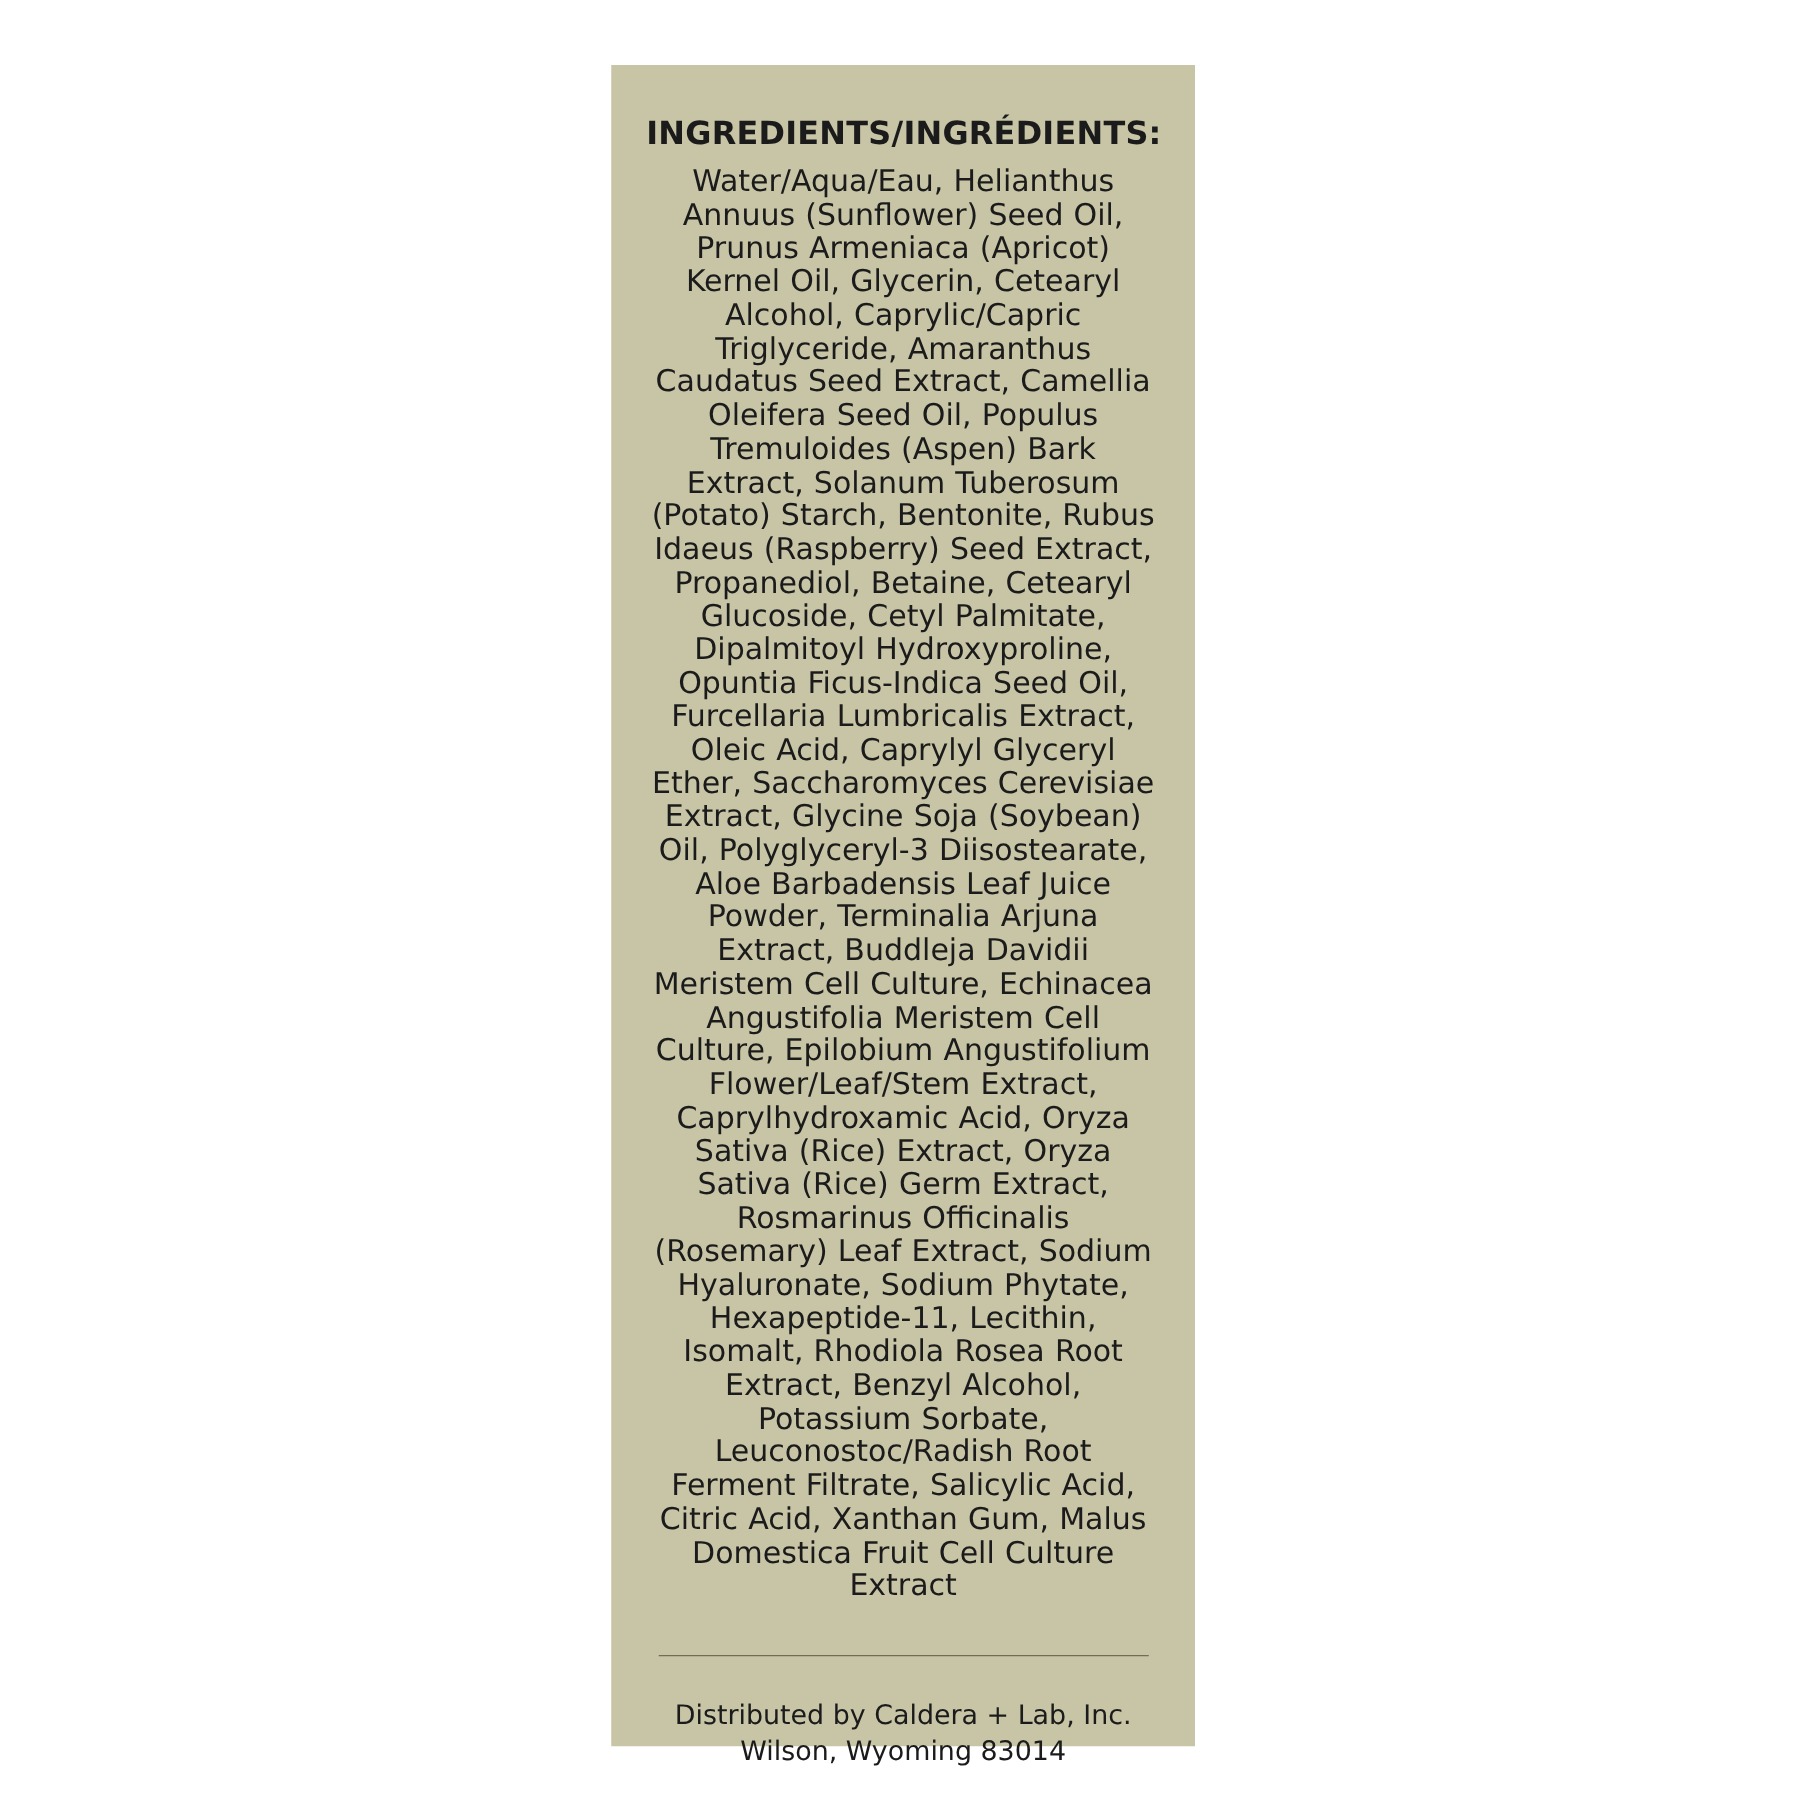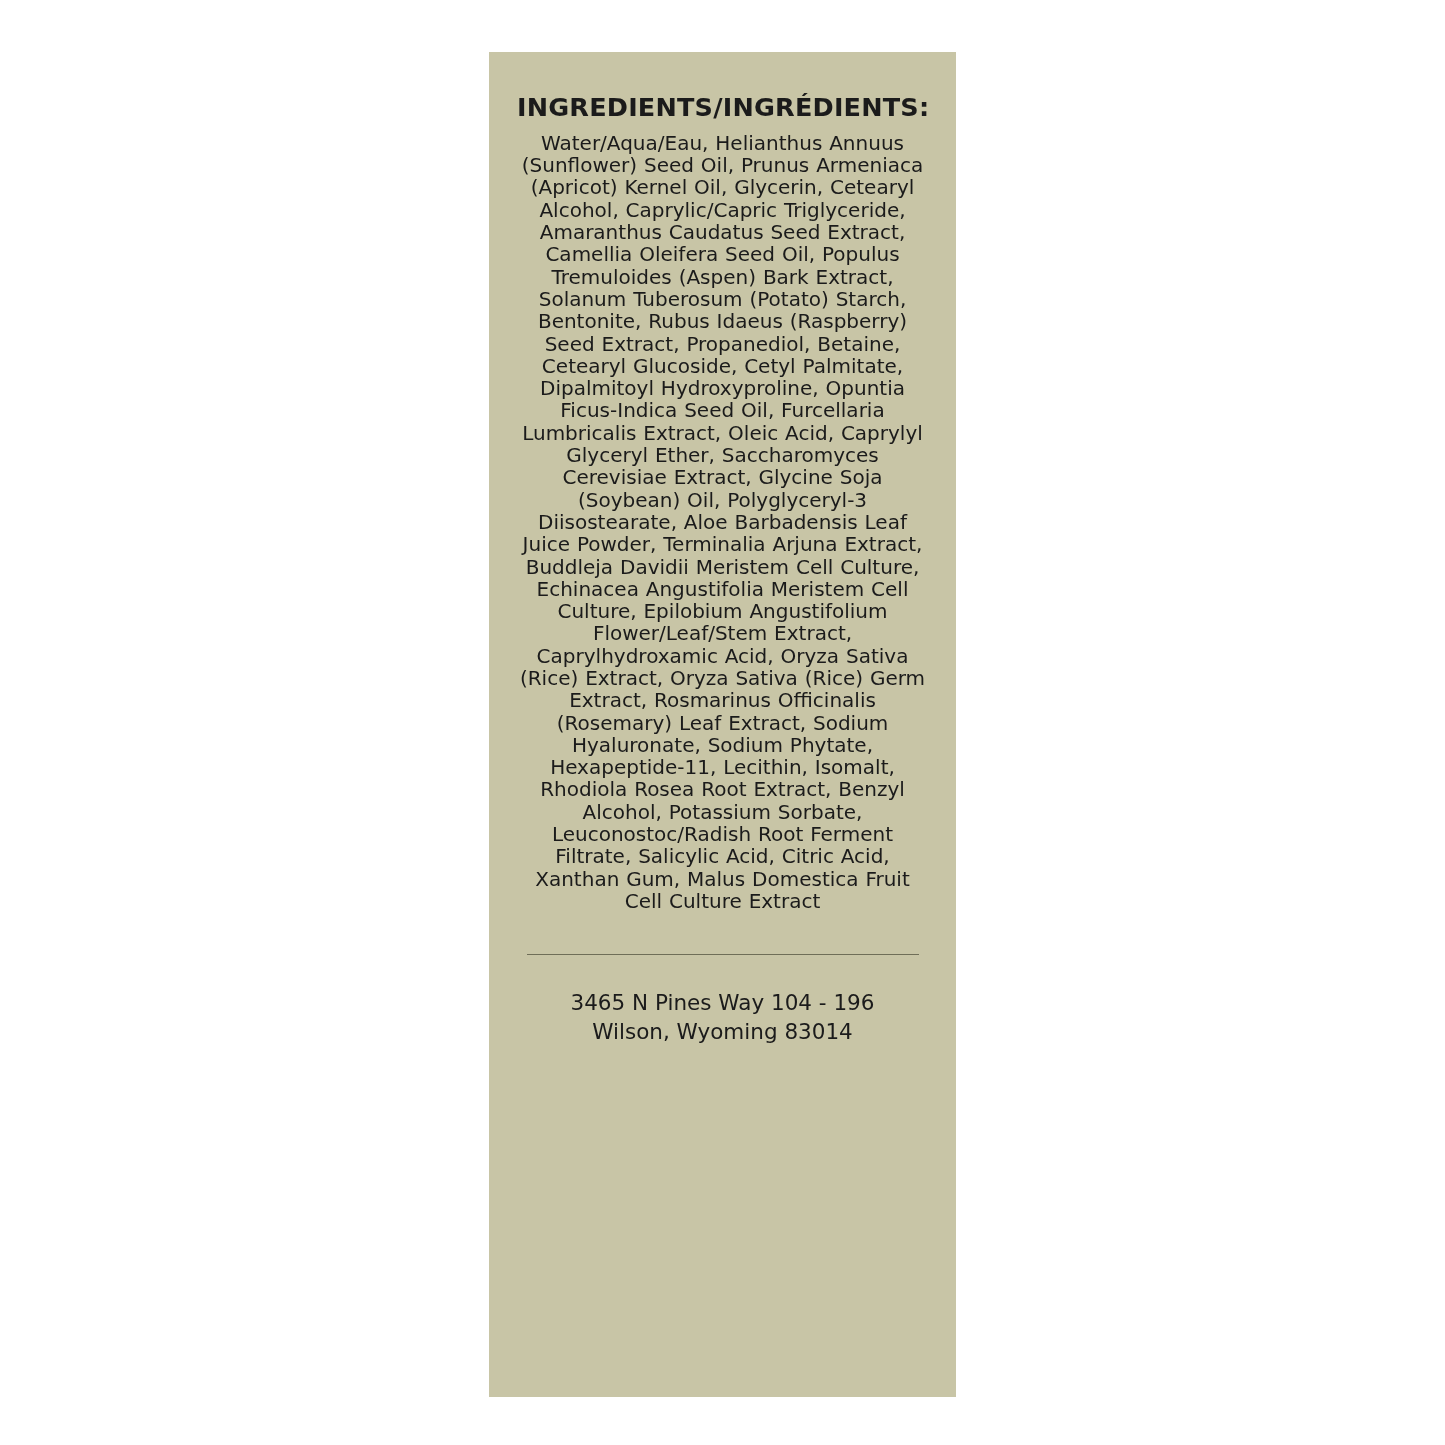--- a/index.html
+++ b/index.html
@@ -28,21 +28,21 @@
     text-align: center;
     font-size: 25.5px;
     font-weight: bold;
     color: #1b1b1b;
     letter-spacing: 0.2px;
     margin: 0 0 8px 0;
     line-height: 1.25;
   }
   .ingredients {
     text-align: center;
-    font-size: 20px;
+    font-size: 24px;
     line-height: 1.115;
     color: #1b1b1b;
     margin: 0;
     padding: 0 2px;
     word-spacing: 0.5px;
   }
   .divider {
     margin: 42px auto 0 auto;
     width: 392px;
     height: 1px;
@@ -64,18 +64,18 @@
 
 <div class="panel">
 
   <h1 class="heading">INGREDIENTS/INGRÉDIENTS:</h1>
 
   <p class="ingredients">Water/Aqua/Eau, Helianthus Annuus (Sunflower) Seed Oil, Prunus Armeniaca (Apricot) Kernel Oil, Glycerin, Cetearyl Alcohol, Caprylic/Capric Triglyceride, Amaranthus Caudatus Seed Extract, Camellia Oleifera Seed Oil, Populus Tremuloides (Aspen) Bark Extract, Solanum Tuberosum (Potato) Starch, Bentonite, Rubus Idaeus (Raspberry) Seed Extract, Propanediol, Betaine, Cetearyl Glucoside, Cetyl Palmitate, Dipalmitoyl Hydroxyproline, Opuntia Ficus-Indica Seed Oil, Furcellaria Lumbricalis Extract, Oleic Acid, Caprylyl Glyceryl Ether, Saccharomyces Cerevisiae Extract, Glycine Soja (Soybean) Oil, Polyglyceryl-3 Diisostearate, Aloe Barbadensis Leaf Juice Powder, Terminalia Arjuna Extract, Buddleja Davidii Meristem Cell Culture, Echinacea Angustifolia Meristem Cell Culture, Epilobium Angustifolium Flower/Leaf/Stem Extract, Caprylhydroxamic Acid, Oryza Sativa (Rice) Extract, Oryza Sativa (Rice) Germ Extract, Rosmarinus Officinalis (Rosemary) Leaf Extract, Sodium Hyaluronate, Sodium Phytate, Hexapeptide-11, Lecithin, Isomalt, Rhodiola Rosea Root Extract, Benzyl Alcohol, Potassium Sorbate, Leuconostoc/Radish Root Ferment Filtrate, Salicylic Acid, Citric Acid, Xanthan Gum, Malus Domestica Fruit Cell Culture Extract</p>
 
   <div class="divider"></div>
 
   <div class="footer">
-    <div>3465 N Pines Way 104 - 196</div>
+    <div>Distributed by Caldera + Lab, Inc.</div>
     <div>Wilson, Wyoming 83014</div>
 
   </div>
 
 </div>
 
 </body></html>

